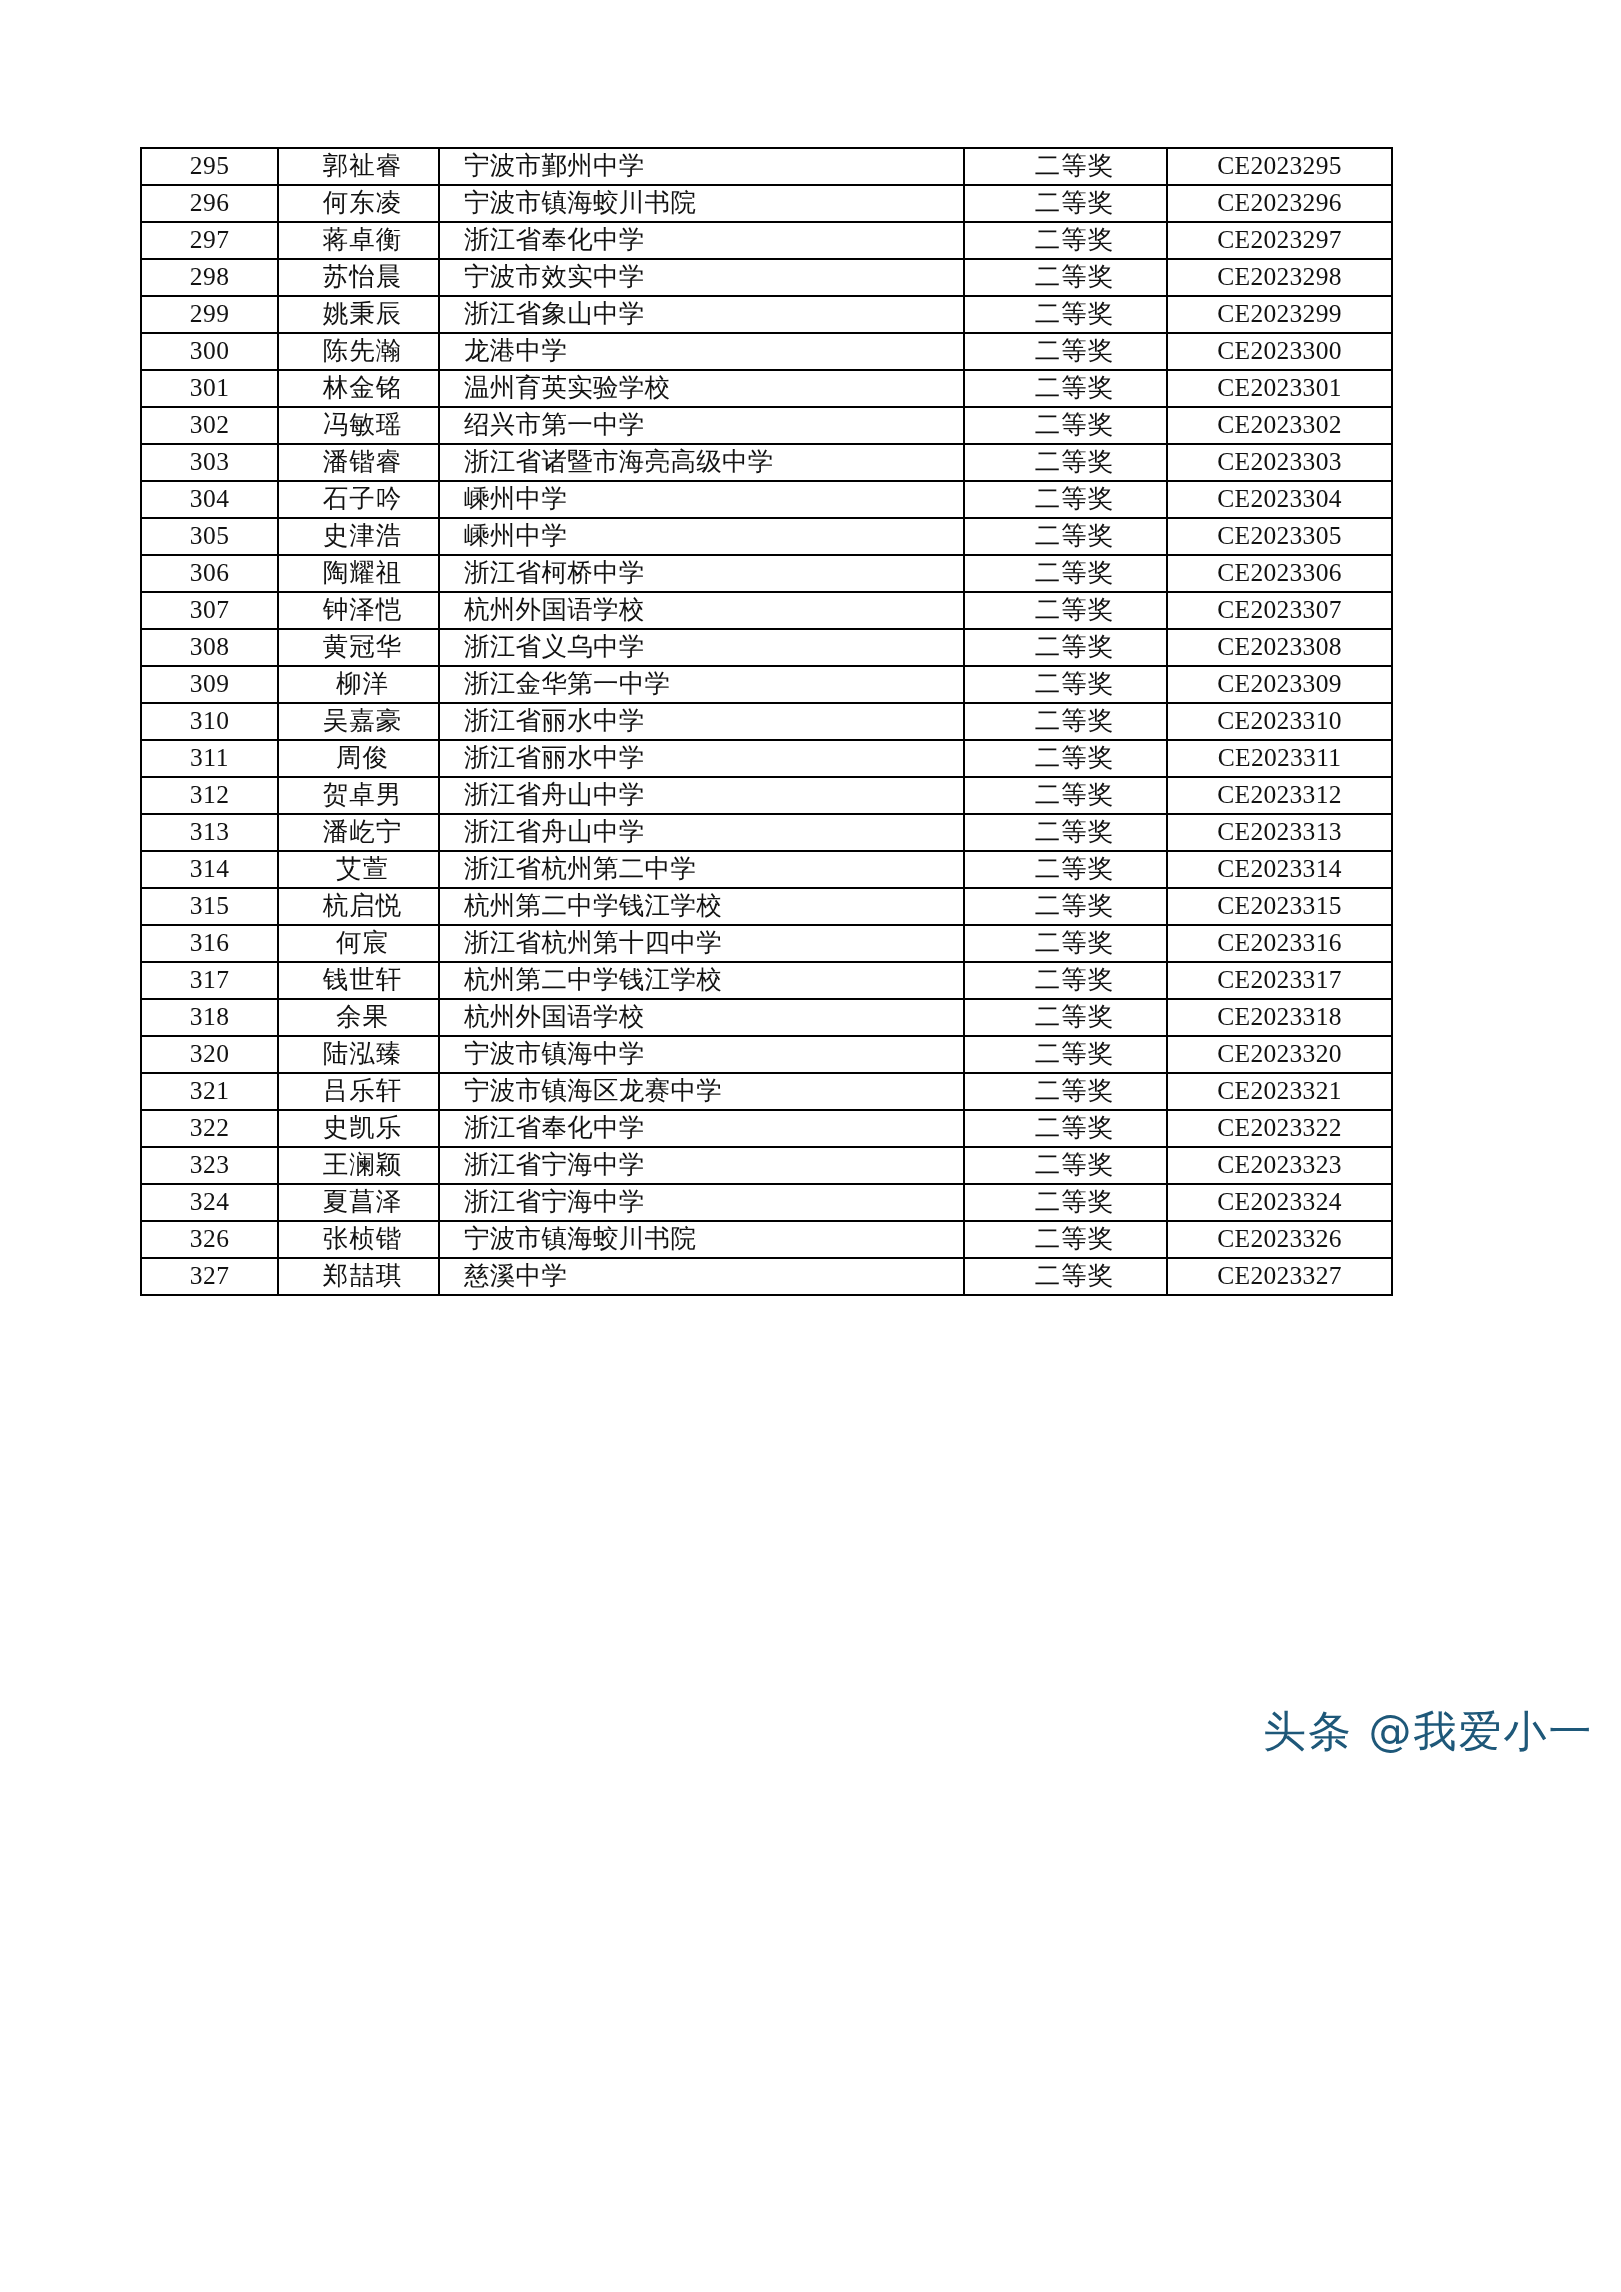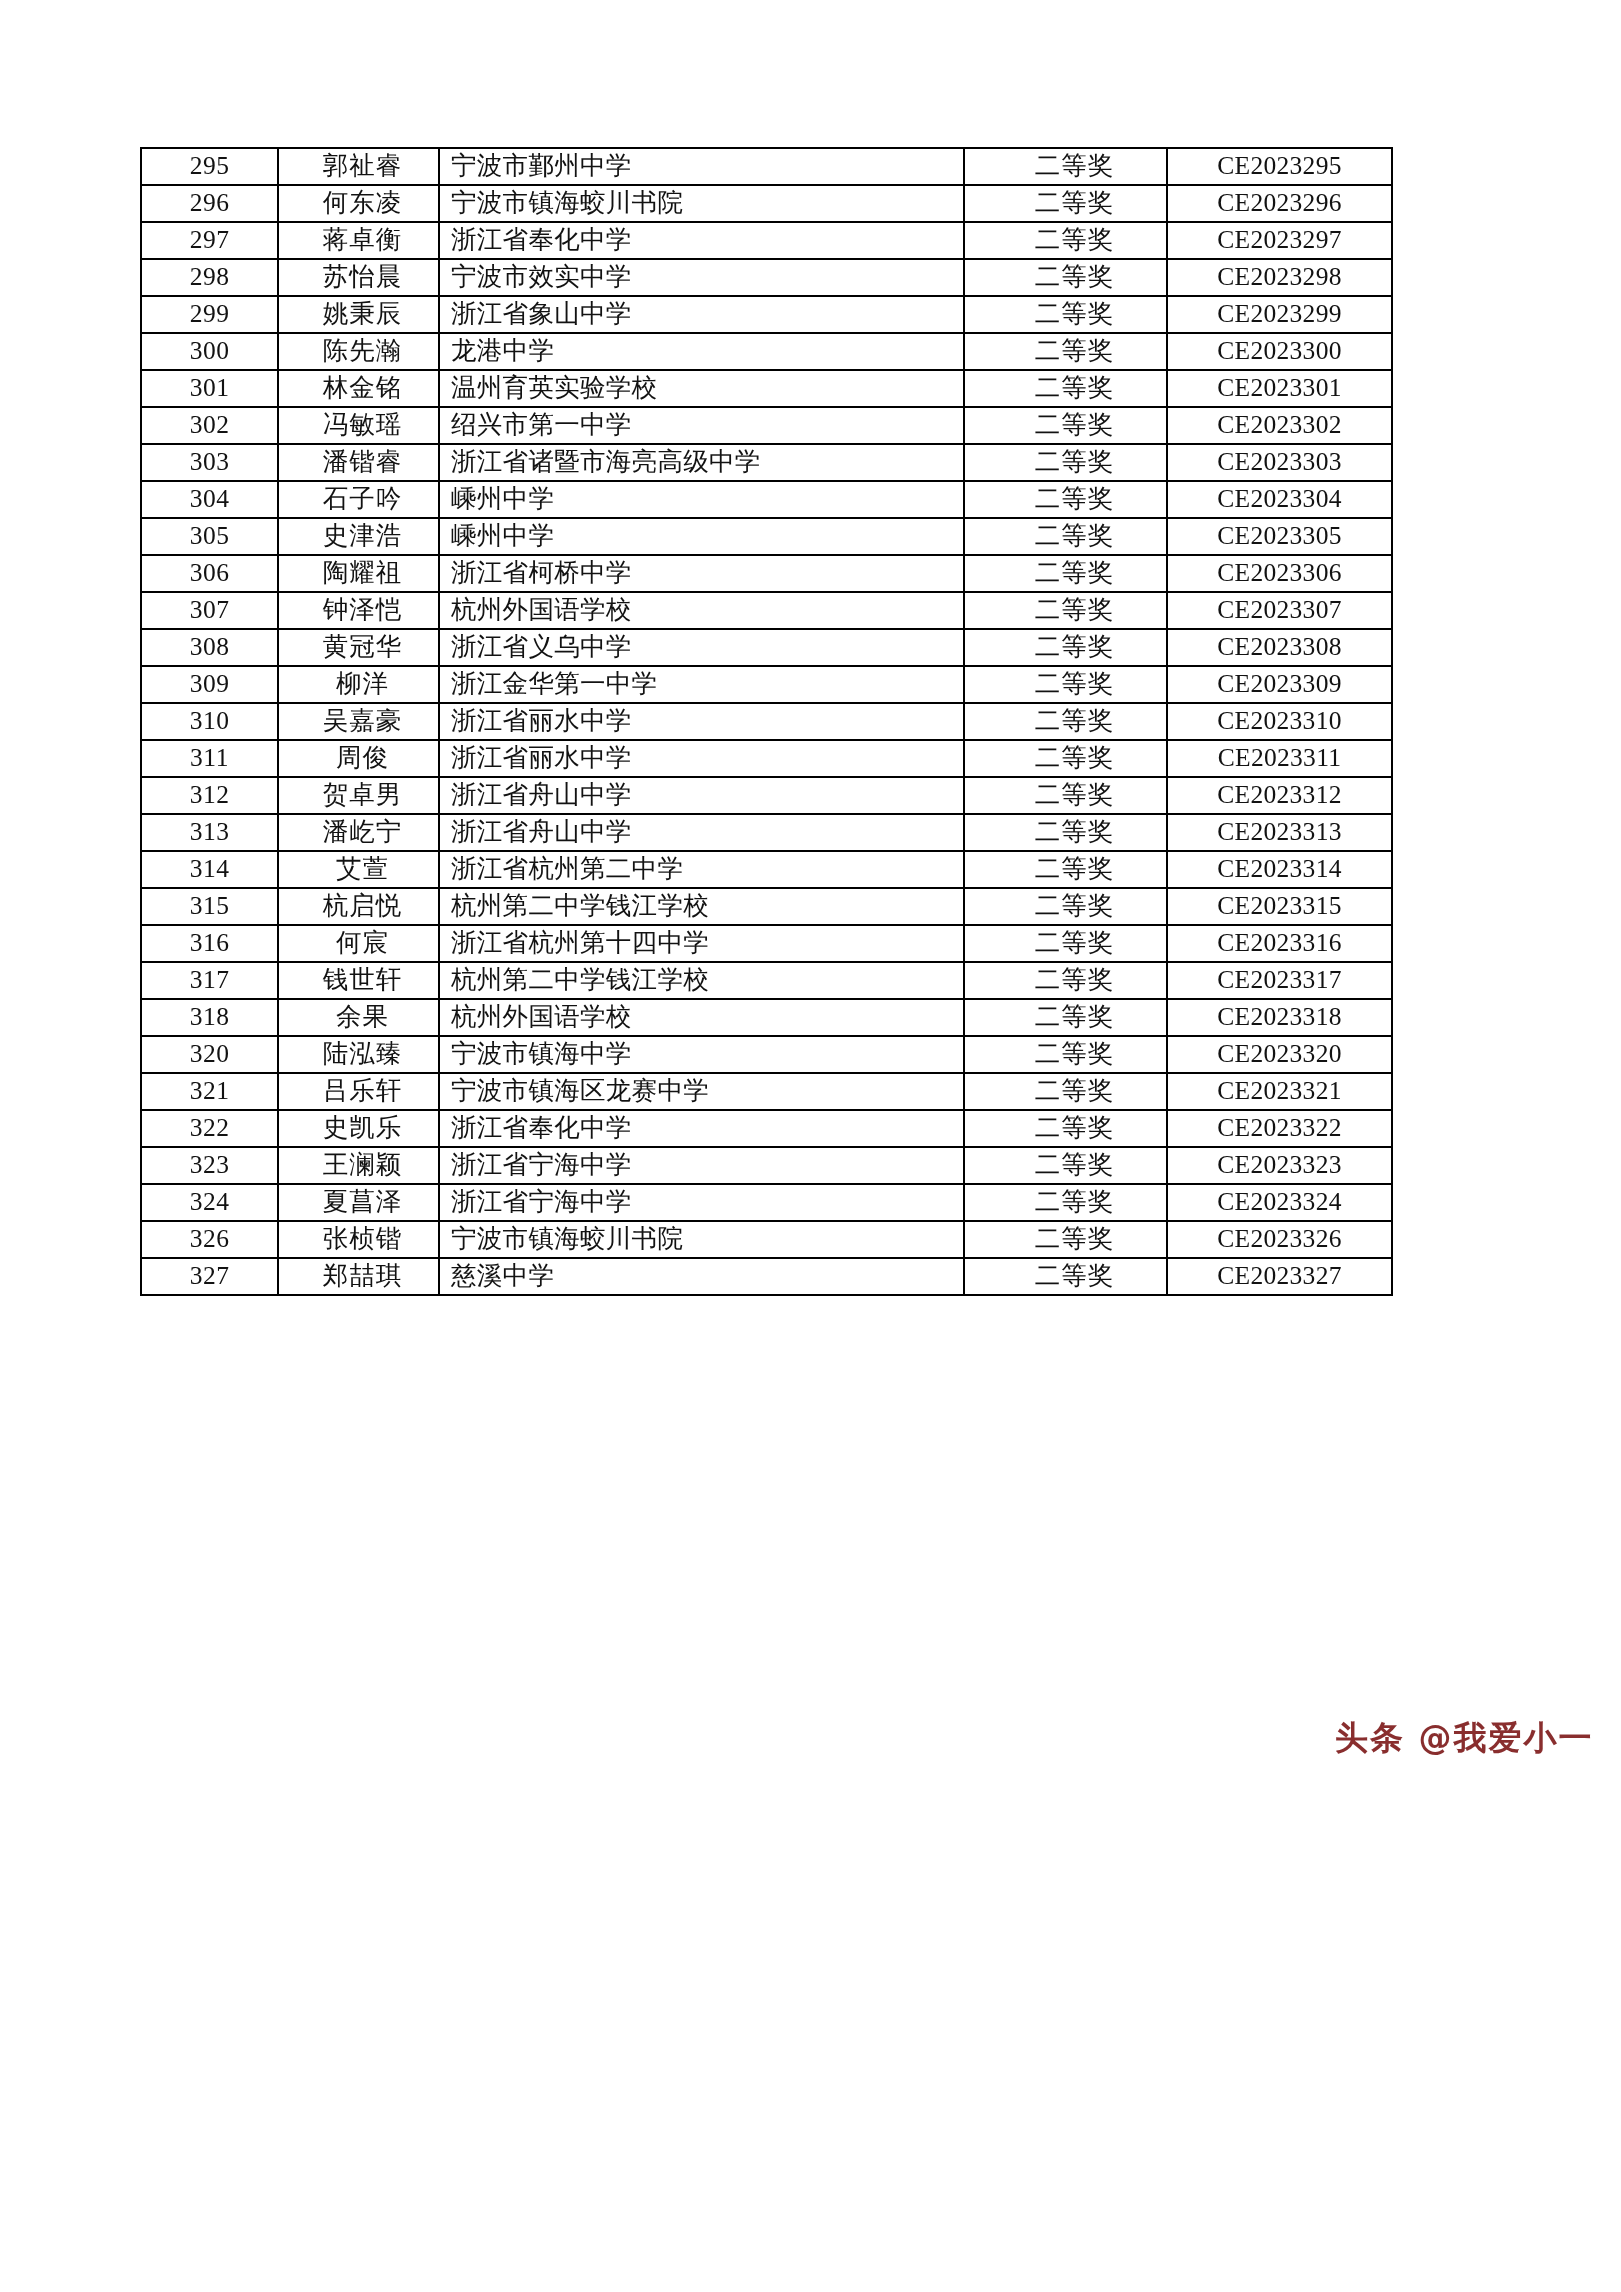--- a/index.html
+++ b/index.html
@@ -56,40 +56,40 @@
     text-align: center;
     letter-spacing: 0.5px;
   }
   td.cell-name {
     text-align: center;
     letter-spacing: 1px;
     padding-left: 8px;
   }
   td.cell-school {
     text-align: left;
-    padding-left: 11px;
+    padding-left: 24px;
     letter-spacing: 0.3px;
   }
   td.cell-award {
     text-align: center;
     letter-spacing: 1px;
     padding-left: 18px;
   }
   td.cell-code {
     text-align: center;
     letter-spacing: 0.3px;
   }
 
   .watermark {
     position: absolute;
     right: 27.4px;
     bottom: 27.4px;
-    font-size: 33px;
-    font-weight: bold;
-    color: #7f1d1d;
+    font-size: 43px;
+    font-weight: normal;
+    color: #0c4a6e;
     font-family: "DejaVu Sans", "Liberation Sans", sans-serif;
     letter-spacing: 2px;
     white-space: nowrap;
     text-shadow: 1.5px 1.5px 0 #ffffff, -0.5px -0.5px 0 rgba(255,255,255,0.6);
     opacity: 0.92;
   }
 </style>
 </head>
 <body>
 

